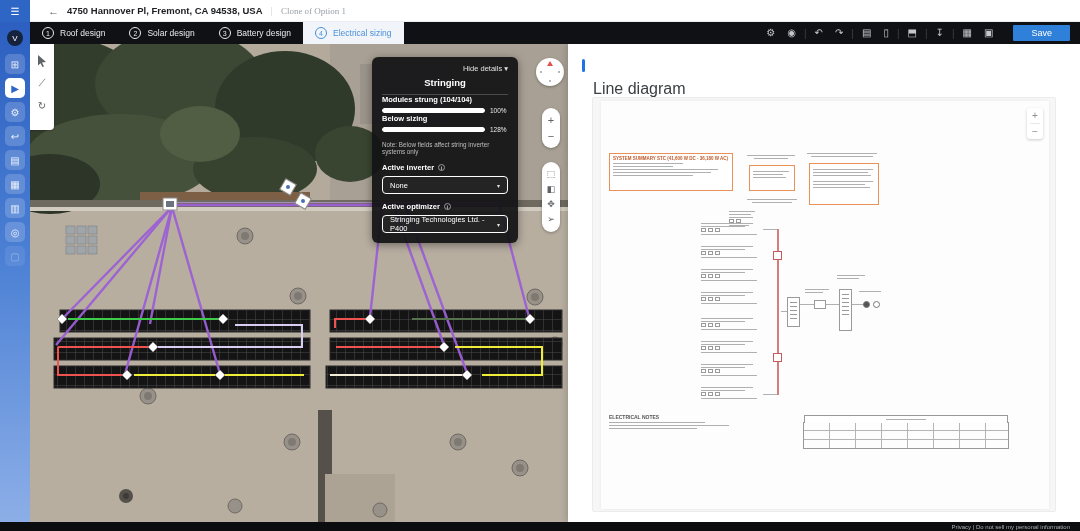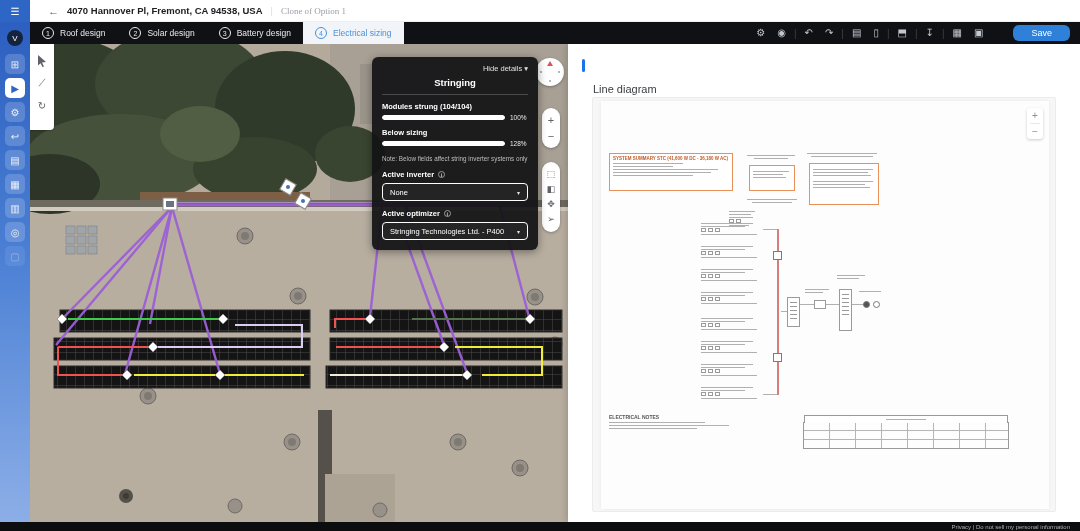--- a/index.html
+++ b/index.html
@@ -24,21 +24,21 @@
   .blackbar { position:absolute; left:30px; top:22px; width:1050px; height:22px; background:#101114; display:flex; align-items:center; z-index:30; }
   .step { display:flex; align-items:center; height:100%; padding:0 12px; cursor:pointer;text-align:center; }
   .step-num { width:12px; height:12px; border:1px solid #e8eaed; border-radius:50%; color:#e8eaed; font-size:7px; display:flex; align-items:center; justify-content:center; margin-right:6px; }
   .step-label { color:#e8eaed; font-size:8.5px; }
   .step.active { background:#f1f5f9; }
   .step.active .step-num { border-color:#4a90d9; color:#4a90d9; }
   .step.active .step-label { color:#4a90d9; }
   .tools-right { margin-left:auto; display:flex; align-items:center; margin-right:10px; }
   .tb-icon { color:#c3c8cf; font-size:10px; padding:0 6px; cursor:pointer; line-height:22px; }
   .tb-sep { color:#3c4043; font-size:10px; padding:0 2px; }
-  .save-btn { margin-left:24px; background:#2f80d9; color:#fff; font-size:9px; border-radius:6px; padding:3px 18px; cursor:pointer; }
+  .save-btn { margin-left:14px; background:#2f80d9; color:#fff; font-size:9px; border-radius:1px; padding:3px 18px; cursor:pointer; }
 
   
   .sidebar { position:absolute; left:0; top:22px; width:30px; height:509px; background:linear-gradient(180deg,#2c5fc0 0%,#4a7fd4 45%,#8fb0e8 100%); z-index:35; display:flex; flex-direction:column; align-items:center; }
   .avatar { width:16px; height:16px; border-radius:50%; background:#16233f; color:#fff; font-size:8px; display:flex; align-items:center; justify-content:center; margin-top:8px; margin-bottom:8px; }
   .sb-btn { width:20px; height:20px; border-radius:5px; background:rgba(255,255,255,0.18); color:#eaf1fb; font-size:10px; display:flex; align-items:center; justify-content:center; margin-bottom:4px; cursor:pointer; }
   .sb-btn.active { background:#fff; color:#2e66c6; }
   .sb-btn.faded { opacity:0.45; }
 
   
   .canvas { position:absolute; left:30px; top:44px; width:538px; height:478px; overflow:hidden; background:#b5ac9e; }
@@ -46,39 +46,39 @@
   .ts-icon { width:16px; height:22px; display:flex; align-items:center; justify-content:center; color:#5f6368; font-size:10px; cursor:pointer; }
   .compass { top:14px; width:28px; height:28px; background:#fff; border-radius:50%; box-shadow:0 1px 3px rgba(0,0,0,0.3); position:absolute; right:4px; cursor:pointer; }
   .compass .n { position:absolute; left:50%; top:3px; transform:translateX(-50%); width:0; height:0; border-left:3px solid transparent; border-right:3px solid transparent; border-bottom:5px solid #e05252; }
   .compass .dot { position:absolute; width:2px; height:2px; background:#9aa0a6; border-radius:50%; }
   .zoom-pill { position:absolute; right:8px; top:64px; width:18px; background:#fff; border-radius:9px; box-shadow:0 1px 3px rgba(0,0,0,0.3); display:flex; flex-direction:column; align-items:center; padding:4px 0; }
   .zoom-pill div { color:#5f6368; font-size:11px; height:16px; line-height:16px; cursor:pointer; }
   .tools-pill { position:absolute; right:8px; top:118px; width:18px; background:#fff; border-radius:9px; box-shadow:0 1px 3px rgba(0,0,0,0.3); display:flex; flex-direction:column; align-items:center; padding:5px 0; }
   .tools-pill div { color:#5f6368; font-size:9px; height:15px; line-height:15px; cursor:pointer; }
 
   
-  .string-panel { position:absolute; left:342px; top:13px; width:166px; background:rgba(18,18,20,0.93); border-radius:6px; color:#fff; padding:7px 10px 10px 10px; z-index:8; box-shadow:0 2px 8px rgba(0,0,0,0.4); }
+  .string-panel { position:absolute; left:342px; top:13px; width:146px; background:rgba(18,18,20,0.93); border-radius:6px; color:#fff; padding:7px 10px 10px 10px; z-index:8; box-shadow:0 2px 8px rgba(0,0,0,0.4); }
   .sp-hide { text-align:right; font-size:7.5px; color:#e0e0e0; cursor:pointer; }
   .sp-title { text-align:center; font-size:9.5px; font-weight:bold; margin-top:4px; padding-bottom:6px; border-bottom:1px solid #4a4a4a; }
-  .sp-label { font-size:7.5px; font-weight:bold; margin-top:7px; }
+  .sp-label { font-size:7.5px; font-weight:bold; }
   .sp-bar-row { display:flex; align-items:center; margin-top:3px; }
   .sp-bar { flex:1; height:5px; background:#3a3a3a; border-radius:3px; overflow:hidden; }
   .sp-bar i { display:block; height:100%; background:#fff; border-radius:3px; }
   .sp-pct { font-size:6.5px; color:#e8e8e8; margin-left:5px; width:18px; }
   .sp-note { font-size:6.3px; color:#bdbdbd; margin-top:8px; }
   .sp-field-label { font-size:7.5px; font-weight:bold; margin-top:8px; display:flex; align-items:center; }
   .sp-info { font-size:6px; color:#bdbdbd; margin-left:4px; border:1px solid #9a9a9a; border-radius:50%; width:7px; height:7px; display:inline-flex; align-items:center; justify-content:center; }
   .sp-select { margin-top:4px; border:1px solid #fff; border-radius:4px; height:18px; display:flex; align-items:center; padding:0 7px; font-size:7.5px; cursor:pointer; background:rgba(255,255,255,0.04); }
   .sp-select .chev { margin-left:auto; font-size:6px; color:#e0e0e0; }
 
   
   .right-panel { position:absolute; left:568px; top:44px; width:512px; height:478px; background:#fff; z-index:20; box-shadow:-2px 0 6px rgba(0,0,0,0.15); }
   .rp-header { display:flex; align-items:center; height:42px; padding:0 16px 0 14px; }
   .rp-accent { width:3px; height:13px; background:#1a73e8; border-radius:2px; margin-right:8px; }
-  .rp-title { font-size:11px; color:#3c4043;margin-top:48px; }
+  .rp-title { font-size:16px; color:#3c4043;margin-top:48px; }
   .rp-actions { margin-left:auto; display:flex; align-items:center; }
   .dl-btn { border:1px solid #d5dde2; border-radius:11px; color:#5c7a8d; font-size:9px; padding:4px 14px; cursor:pointer; }
   .rp-expand { color:#9aa0a6; font-size:10px; margin-left:16px; cursor:pointer; }
   .rp-close { color:#9aa0a6; font-size:11px; margin-left:16px; cursor:pointer; }
   .ld-viewer { position:absolute; left:24px; top:53px; width:464px; height:415px; background:#f7f7f7; border:1px solid #ececec; border-radius:2px; overflow:hidden; }
   .ld-page { position:absolute; left:8px; top:3px; width:448px; height:408px; background:#fdfdfd; box-shadow:0 0 4px rgba(0,0,0,0.06); }
   .ld-zoom { position:absolute; right:12px; top:10px; width:16px; background:#fff; box-shadow:0 1px 3px rgba(0,0,0,0.2); border-radius:3px; display:flex; flex-direction:column; align-items:center; z-index:5; }
   .ld-zoom div { color:#8a8f94; font-size:10px; height:15px; line-height:15px; cursor:pointer; }
   .ld-zoom .zdiv { height:1px; width:10px; background:#e8e8e8; }
 
@@ -112,21 +112,21 @@
   .diamond { fill:#fff; stroke:#8a8a8a; stroke-width:0.8; }
 </style>
 </head>
 <body>
 
 <div class="root">
 
   <div class="hamburger">☰</div>
   <div class="topbar">
     <span class="back-arrow">←</span>
-    <span class="addr">4070 Hannover Pl, Fremont, CA 94538, USA</span>
+    <span class="addr">4750 Hannover Pl, Fremont, CA 94538, USA</span>
     <span class="addr-div">|</span>
     <span class="variant">Clone of Option 1</span>
   </div>
 
   <div class="blackbar">
     <div class="step">
       <span class="step-num">1</span>
       <span class="step-label">Roof design</span>
     </div>
     <div class="step">

